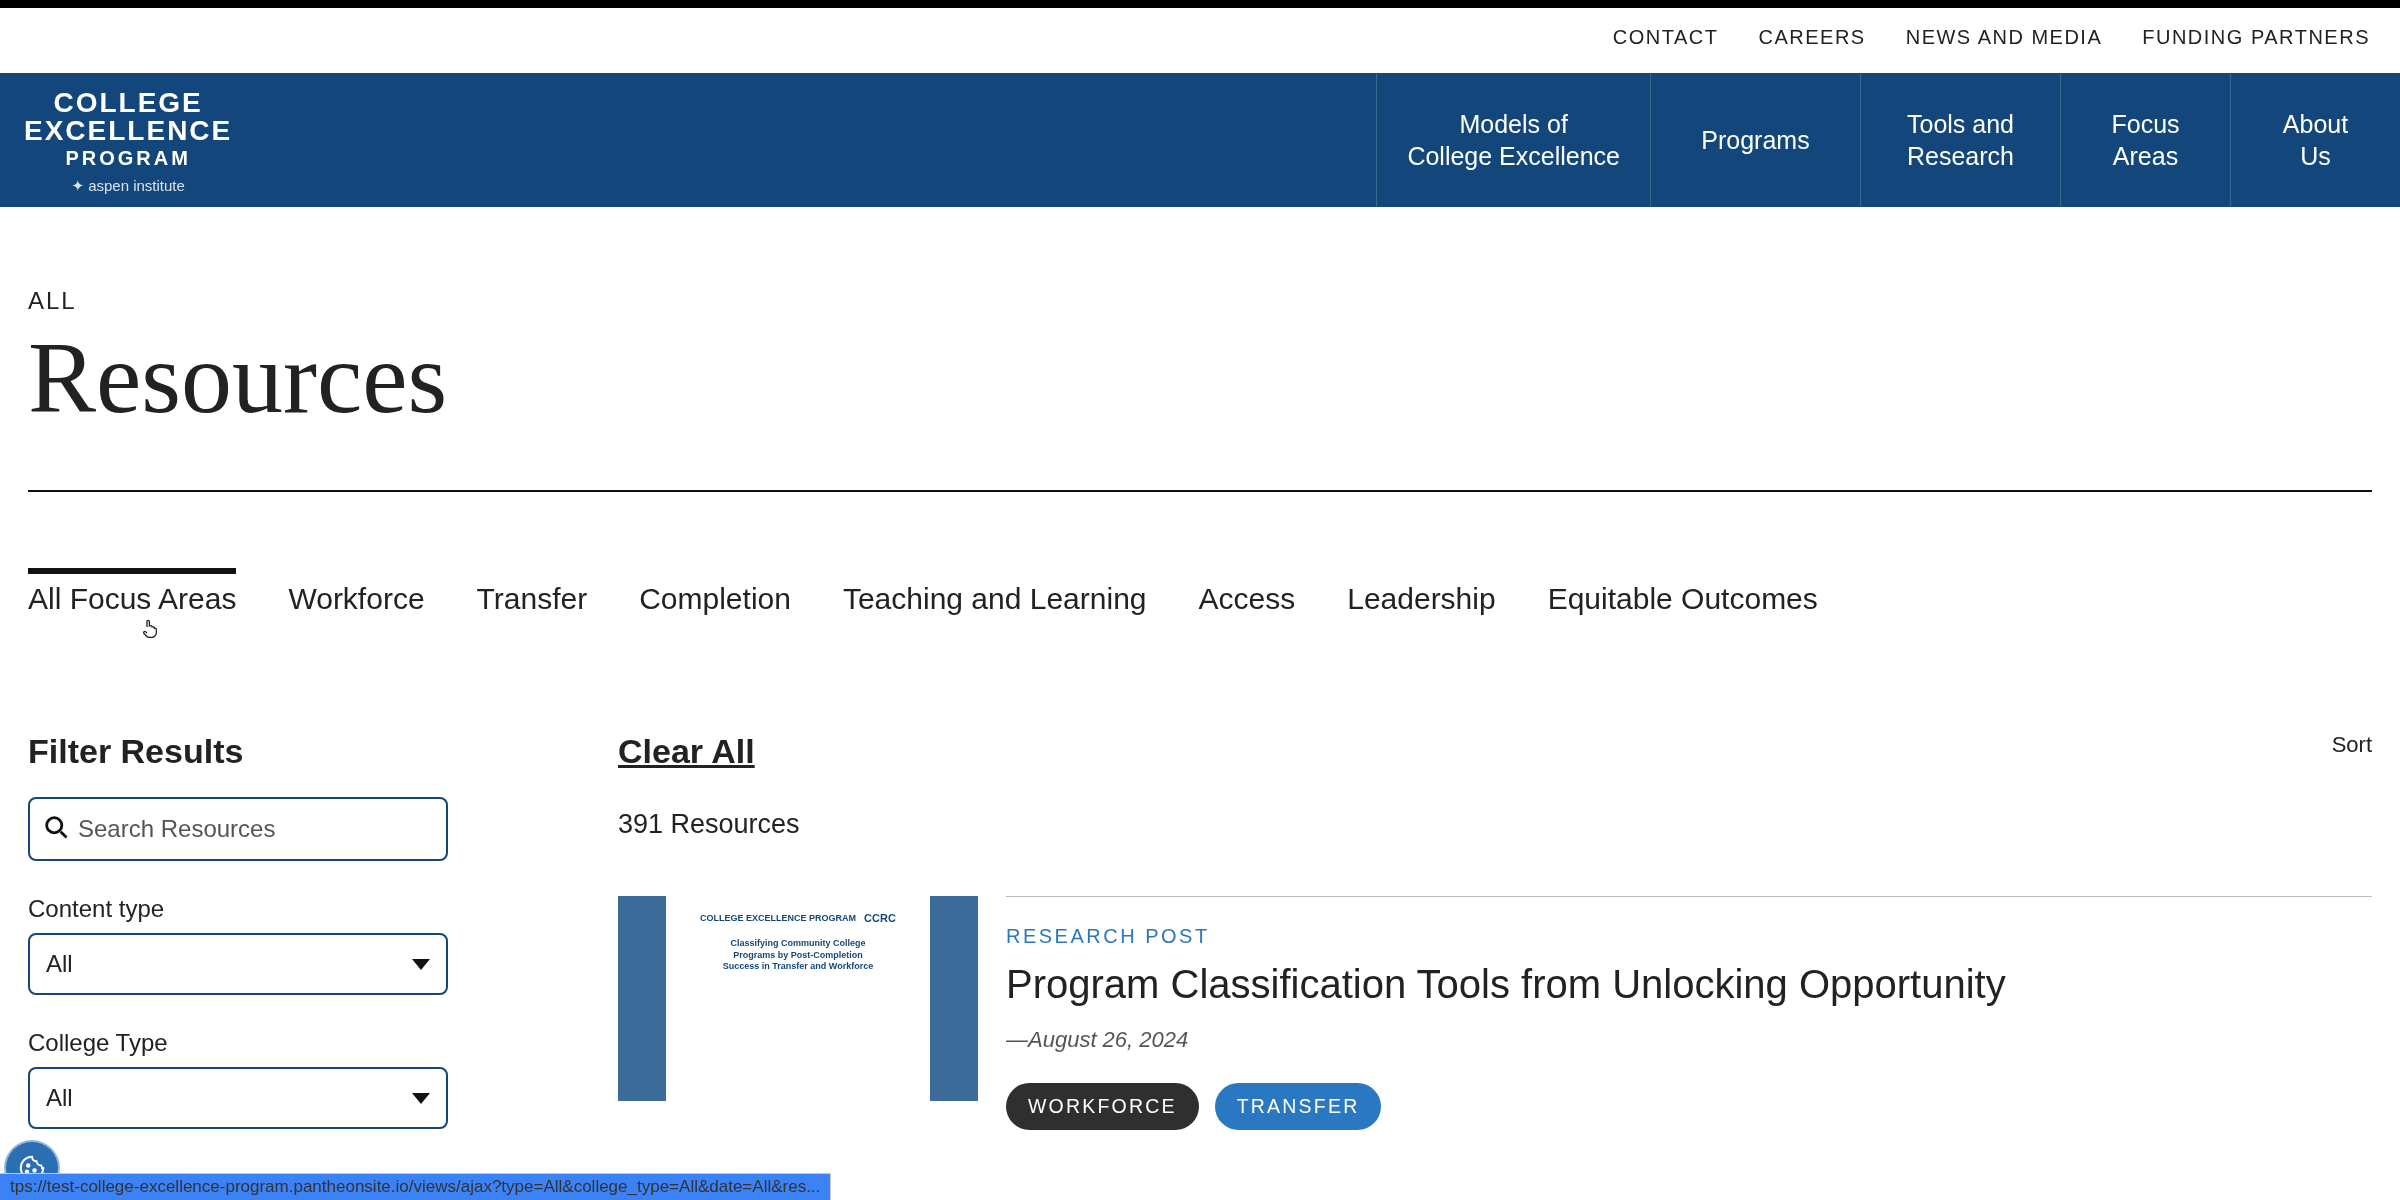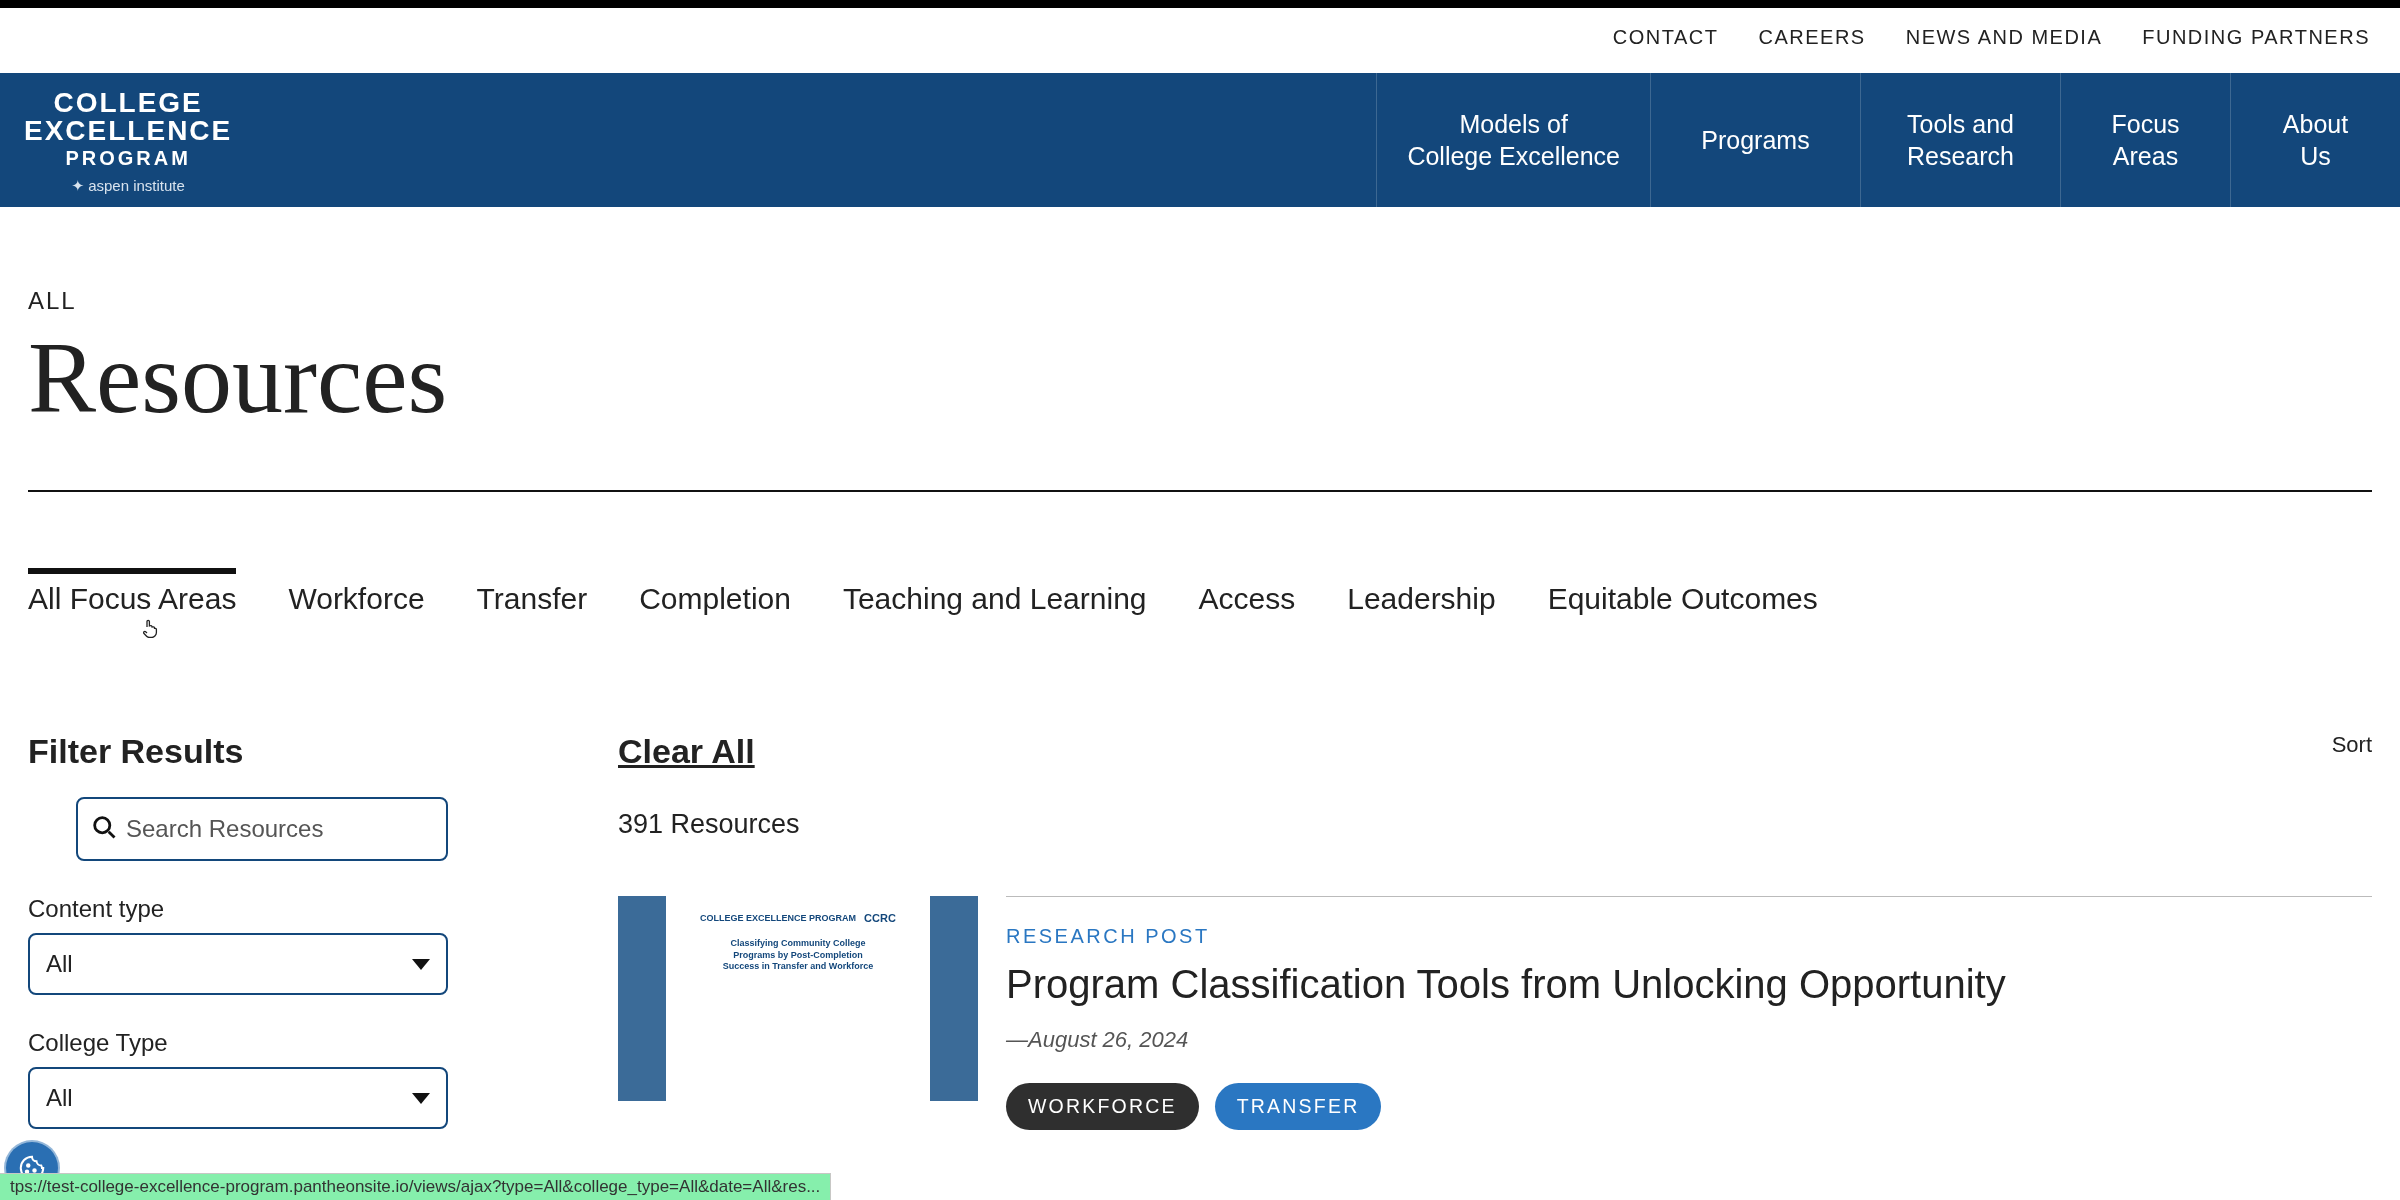--- a/index.html
+++ b/index.html
@@ -79,21 +79,21 @@
 
     
     .content-row { display: flex; gap: 170px; margin-top: 116px; }
     .filters-col { width: 420px; }
     .results-col { flex: 1; }
 
     .filter-heading { font-size: 34px; font-weight: 600; margin-bottom: 26px; }
     .search-wrap {
       display: flex; align-items: center;
       border: 2px solid #13477b; border-radius: 8px;
-      height: 64px; padding: 17px 12px; gap: 8px; margin-left: 48px;
+      height: 64px; padding: 17px 12px; gap: 8px;
     }
     .search-wrap svg { width: 28px; height: 28px; }
     .search-wrap input {
       border: none; outline: none; font-size: 24px; flex: 1; color: #333;
     }
     .search-wrap input::placeholder { color: #555; }
 
     .filter-label { font-size: 24px; margin-top: 34px; margin-bottom: 10px; }
     .select-wrap {
       border: 2px solid #13477b; border-radius: 8px; height: 62px;
@@ -137,21 +137,21 @@
     
     .cookie-bubble {
       position: fixed; left: 6px; bottom: 6px; width: 52px; height: 52px;
       border-radius: 50%; background: #2a6fb3; color:#fff; display:flex;
       align-items:center; justify-content:center; font-size:26px; cursor:pointer;
       box-shadow: 0 0 0 2px rgba(42,111,179,.5);
     }
 
     
     .status-bar {
-      position: fixed; left: 0; bottom: 0; background: #86efac; color:#333;
+      position: fixed; left: 0; bottom: 0; background: #3b82f6; color:#333;
       font-size: 17px; padding: 3px 10px; border: 1px solid #c7c7c5; border-left:none; border-bottom:none;
       font-family: Arial, sans-serif;
       margin-top: 40px;
     }
   </style>
 </head>
 <body>
 
 <div class="black-strip"></div>
 

